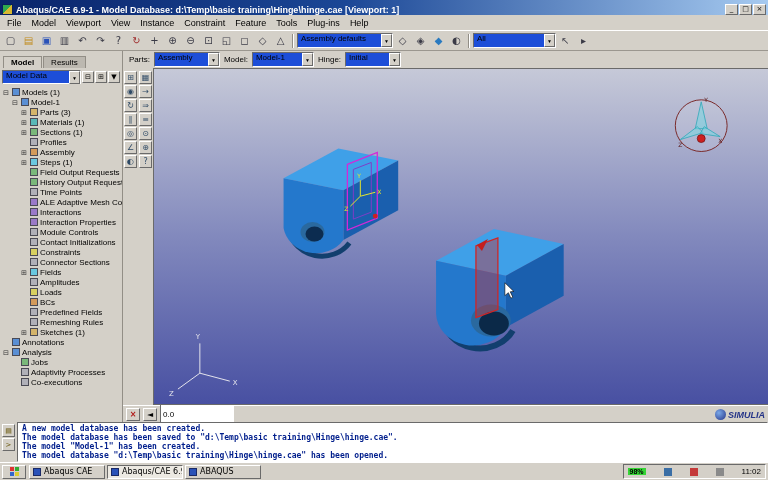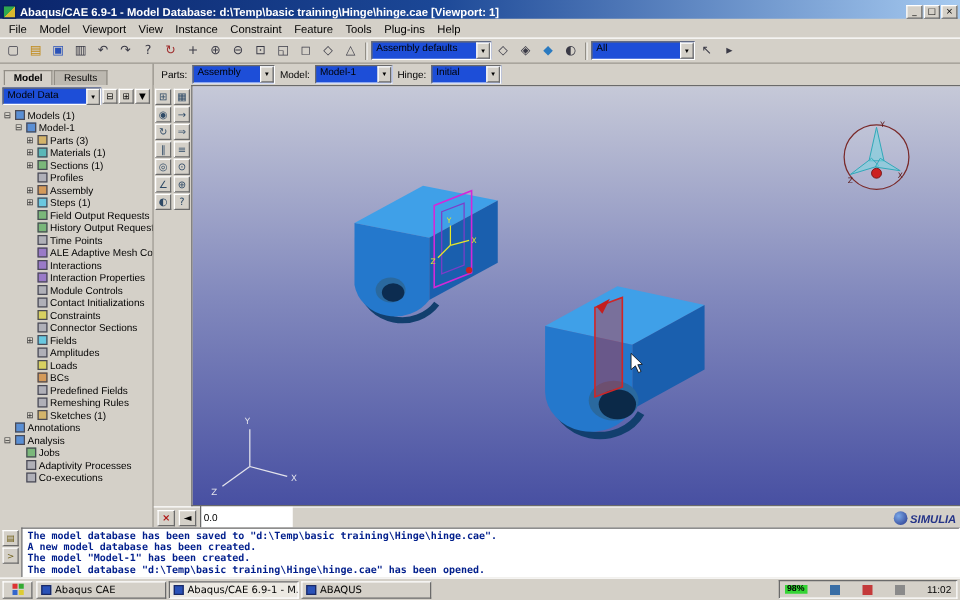--- a/index.html
+++ b/index.html
@@ -79,21 +79,21 @@
   .msgtab{width:13px;height:13px;font-size:7px;color:#6b5a10}
   .messages{flex:1;background:#fff;border:1px solid;border-color:#6a6a6a #fff #fff #6a6a6a;font-family:"DejaVu Sans Mono","Liberation Mono",monospace;font-weight:bold;font-size:8px;color:#001e8c;padding:1px 4px;overflow:hidden;line-height:9px}
   .msg-line{white-space:nowrap}
   
   .taskbar{height:18px;display:flex;align-items:center;gap:3px;padding:1px 2px;border-top:1px solid #fff;background:#d4d0c8;flex:0 0 auto}
   .start{width:24px;height:14px}
   .flag{display:grid;grid-template-columns:4px 4px;grid-auto-rows:4px;gap:1px}
   .flag span:nth-child(1){background:#d33}.flag span:nth-child(2){background:#3a3}
   .flag span:nth-child(3){background:#36c}.flag span:nth-child(4){background:#dc3}
   .taskbtns{display:flex;gap:2px}
-  .taskbtn{width:104px;height:14px;justify-content:flex-start;gap:3px;font-size:8px;overflow:hidden;white-space:nowrap;padding:0 3px}
+  .taskbtn{width:76px;height:14px;justify-content:flex-start;gap:3px;font-size:8px;overflow:hidden;white-space:nowrap;padding:0 3px}
   .taskbtn[data-active="true"]{border-color:#6a6a6a #fff #fff #6a6a6a;background:#ece9e2}
   .task-ico{width:8px;height:8px;background:#2a52b8;border:1px solid #1a2a66;flex:0 0 auto}
   .tray{margin-left:auto;display:flex;align-items:center;gap:18px;border:1px solid;border-color:#6a6a6a #fff #fff #6a6a6a;height:15px;padding:0 4px}
   .battery{background:#35d435;font-size:7px;font-weight:bold;padding:0 2px;color:#000}
   .tray-ico{width:8px;height:8px;flex:0 0 auto}
   .tray-ico[data-name="network-icon"]{background:#3a6ea5}
   .tray-ico[data-name="alert-icon"]{background:#c43a3a}
   .tray-ico[data-name="volume-icon"]{background:#8a8a8a}
   .clock{font-size:8px}
 </style>
@@ -493,22 +493,22 @@
     </div>
   </div>
 
   <div class="messagearea" data-name="message-area">
     <div class="msg-tabs" data-name="message-area-tabs">
       <button class="msgtab" data-name="message-log-tab">▤</button>
       <button class="msgtab" data-name="command-line-tab">&gt;</button>
     </div>
     <div class="messages" data-name="message-log">
 
-    <div class="msg-line" data-name="message-line">The model database has been saved to "d:\Temp\basic training\Hinge\hinge.cae".</div>
-        <div class="msg-line" data-name="message-line">A new model database has been created.</div>
+    <div class="msg-line" data-name="message-line">A new model database has been created.</div>
+        <div class="msg-line" data-name="message-line">The model database has been saved to "d:\Temp\basic training\Hinge\hinge.cae".</div>
         <div class="msg-line" data-name="message-line">The model "Model-1" has been created.</div>
         <div class="msg-line" data-name="message-line">The model database "d:\Temp\basic training\Hinge\hinge.cae" has been opened.</div>
       </div>
   </div>
 
   <div class="taskbar" data-name="taskbar">
     <button class="start" data-name="start-button">
       <span class="flag" data-name="windows-flag-icon">
           <span></span>
           <span></span>

